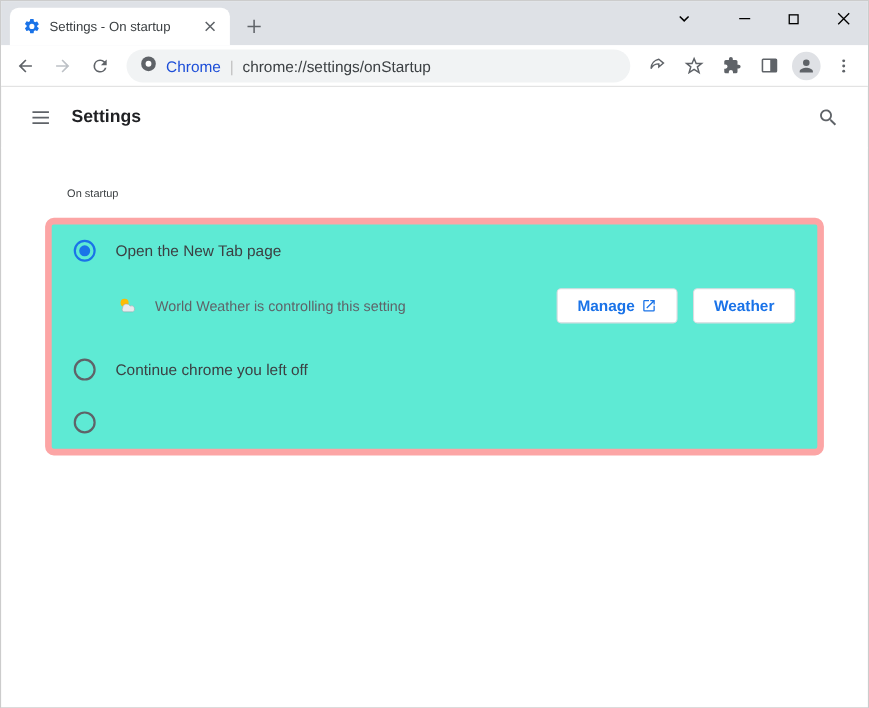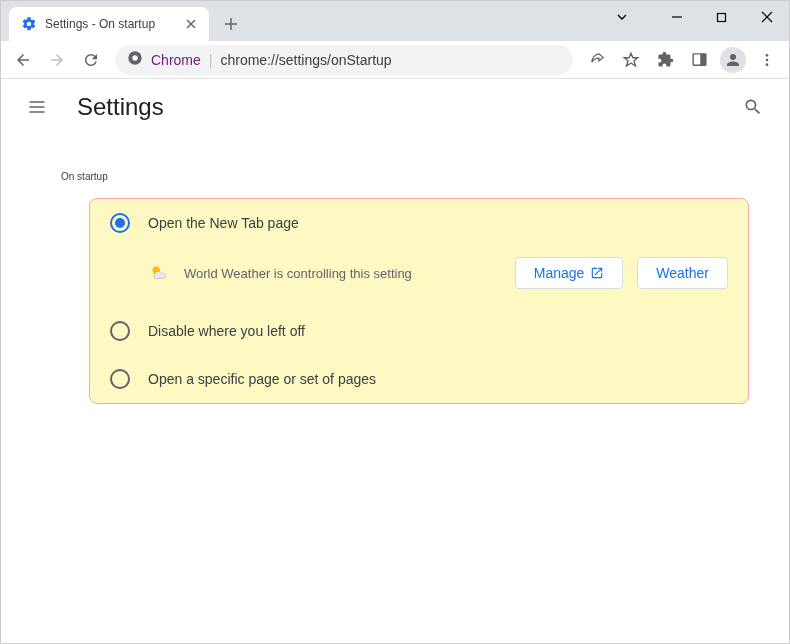--- a/index.html
+++ b/index.html
@@ -14,45 +14,45 @@
 .newtab-btn { width: 28px; height: 28px; display: flex; align-items: center; justify-content: center; margin-left: 8px; margin-bottom: 3px; color: #5f6368; cursor: pointer; border-radius: 50%; }
 .win-controls { position: absolute; right: 0; top: 0; display: flex; height: 32px; }
 .win-btn { width: 45px; display: flex; align-items: center; justify-content: center; color: #000; cursor: pointer; }
 .win-caret { margin-right: 10px; }
 
 
 .toolbar { height: 38px; background: #fff; border-bottom: 1px solid #e0e0e0; display: flex; align-items: center; padding: 0 6px; gap: 2px; }
 .tbtn { width: 32px; height: 32px; display: flex; align-items: center; justify-content: center; color: #5f6368; cursor: pointer; border-radius: 50%; }
 .tbtn.disabled { color: #bdc1c6; cursor: default; }
 .omnibox { flex: 1; height: 30px; background: #f1f3f4; border-radius: 15px; display: flex; align-items: center; padding: 0 12px; margin: 0 6px; gap: 8px; font-size: 14px; color: #202124; }
-.omni-prefix { color: #701a75; }
+.omni-prefix { color: #1d4ed8; }
 .omni-sep { color: #c0c0c0; }
 .omni-path { color: #3c4043; text-align: center; }
 .right-icons { display: flex; gap: 2px; align-items: center; }
 .avatar-circle { width: 26px; height: 26px; background: #dfe1e5; border-radius: 50%; display: flex; align-items: center; justify-content: center; }
 
 
 .settings-hdr { height: 56px; display: flex; align-items: center; padding: 0 16px; border-bottom: 1px solid #fff; }
 .hamburger { width: 40px; height: 40px; display: flex; align-items: center; justify-content: center; cursor: pointer; color: #5f6368; }
-.settings-title { font-size: 24px; color: #202124; font-weight: 400; margin-left: 20px; }
+.settings-title { font-size: 16px; color: #202124; font-weight: 700; margin-left: 8px; }
 .search-btn { margin-left: auto; width: 40px; height: 40px; display: flex; align-items: center; justify-content: center; cursor: pointer; color: #5f6368; }
 
 
 .content { padding: 20px 40px; }
 .section-title { font-size: 10px; color: #3c4043; margin: 16px 0 16px 20px; }
-.card { border: 1px solid #fca5a5; border-radius: 8px; background: #fef9c3; margin-left: 48px; }
+.card { border: 6px solid #fca5a5; border-radius: 8px; background: #5eead4; }
 .row { display: flex; align-items: center; padding: 14px 20px; gap: 18px; min-height: 48px; }
 .radio { width: 20px; height: 20px; border: 2px solid #5f6368; border-radius: 50%; flex-shrink: 0; position: relative; cursor: pointer; }
 .radio.selected { border-color: #1a73e8; }
 .radio.selected::after { content: ''; position: absolute; inset: 3px; background: #1a73e8; border-radius: 50%; }
 .row-label { font-size: 14px; color: #3c4043; }
 .ext-row { display: flex; align-items: center; padding: 10px 20px 18px 58px; gap: 14px; }
 .ext-icon { width: 22px; height: 22px; flex-shrink: 0; }
 .ext-text { font-size: 13px; color: #5f6368; flex: 1; }
-.btn { border: 1px solid #dadce0; background: #fff; color: #1a73e8; font-size: 14px; padding: 7px 18px; border-radius: 4px; cursor: pointer; display: flex; align-items: center; gap: 6px; }
+.btn { border: 1px solid #dadce0; background: #fff; color: #1a73e8; font-size: 14px; padding: 7px 18px; border-radius: 4px; cursor: pointer; display: flex; align-items: center; gap: 6px; font-weight: bold; }
 
 
 .watermark { position: absolute; inset: 0; display: flex; align-items: center; justify-content: center; pointer-events: none; z-index: 0; }
 .watermark-text { font-size: 150px; font-weight: 700; font-style: italic; color: rgba(0,0,0,0.05); letter-spacing: -8px; font-family: Arial, sans-serif; }
 .watermark-sub { position: absolute; top: 55%; font-size: 48px; font-weight: 700; font-style: italic; color: rgba(0,0,0,0.05); letter-spacing: -2px; }
 .content-wrap { position: relative; z-index: 1; }
 </style>
 </head>
 <body>
 
@@ -206,21 +206,20 @@
         <svg width="14" height="14" viewBox="0 0 24 24">
               <path fill="#1a73e8" d="M19 19H5V5h7V3H5a2 2 0 0 0-2 2v14a2 2 0 0 0 2 2h14a2 2 0 0 0 2-2v-7h-2v7zM14 3v2h3.59l-9.83 9.83 1.41 1.41L19 6.41V10h2V3h-7z"></path>
             </svg>
       </button>
       <button class="btn">
         <span>Weather</span>
       </button>
     </div>
     <div class="row">
       <div class="radio"></div>
-      <span class="row-label">Disable where you left off</span>
+      <span class="row-label">Continue chrome you left off</span>
     </div>
     <div class="row">
       <div class="radio"></div>
-      <span class="row-label">Open a specific page or set of pages</span>
     </div>
   </div>
 </div>
 </div>
 
 </body></html>

